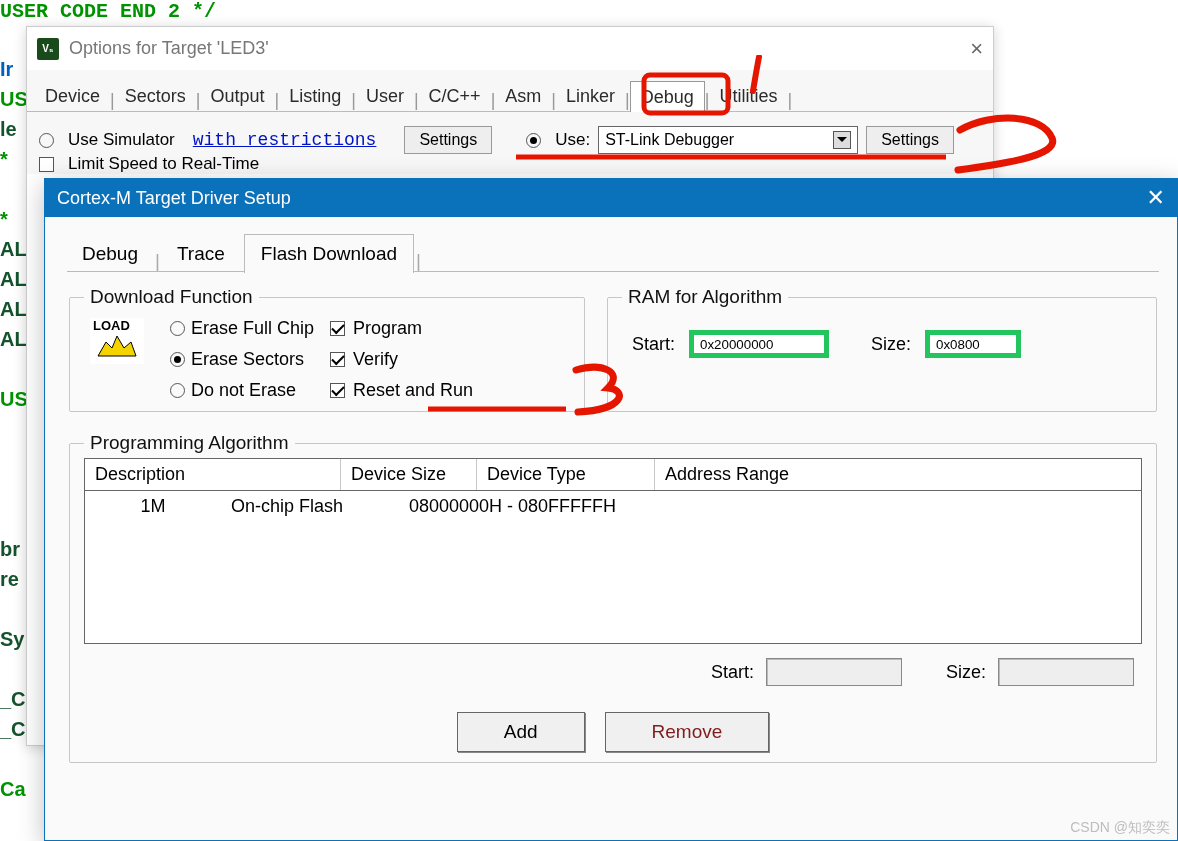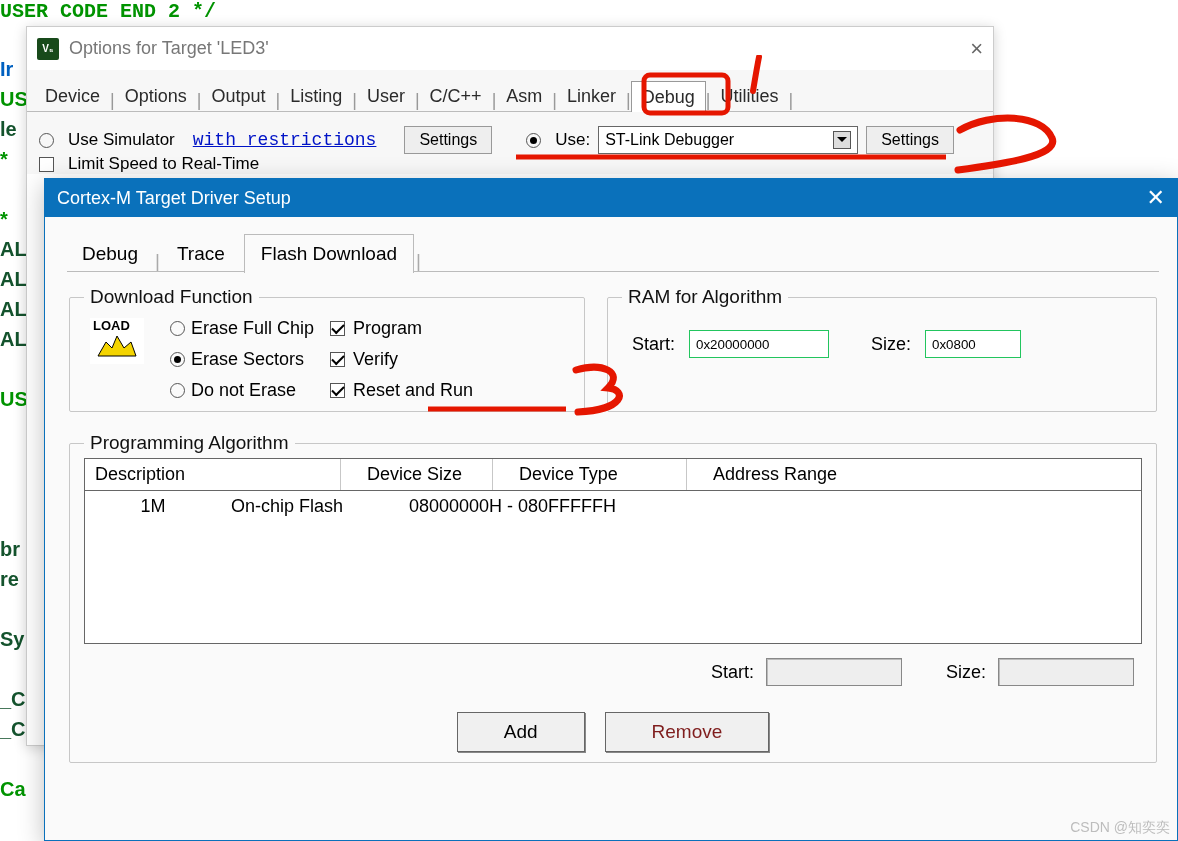--- a/index.html
+++ b/index.html
@@ -83,25 +83,25 @@
 
   .dl-grid{display:flex;gap:16px;align-items:flex-start;}
   .dl-col{display:flex;flex-direction:column;gap:10px;font-size:18px;padding-top:6px;white-space:nowrap;}
   .dl-col label{display:flex;align-items:center;}
   .chk{width:15px;height:15px;border:1px solid #555;background:#fff;margin-right:8px;display:flex;
        align-items:center;justify-content:center;}
   .chk.on::after{content:"";width:10px;height:5px;border-left:2px solid #000;border-bottom:2px solid #000;
                  transform:rotate(-45deg);margin-top:-3px;}
 
   .ramwrap{display:flex;align-items:center;gap:14px;padding:18px 10px 6px 10px;font-size:18px;}
-  .txt{border:1px solid #22c55e;height:28px;padding:2px 6px;background:#fff;}
+  .txt{border:5px solid #22c55e;height:28px;padding:2px 6px;background:#fff;}
 
   .progalg{margin-top:20px;}
   .tablewrap{border:1px solid #666;background:#fff;}
-  .thead{display:flex;border-bottom:1px solid #666;font-size:18px;gap:16px;}
+  .thead{display:flex;border-bottom:1px solid #666;font-size:18px;}
   .thead div{padding:5px 10px;border-right:1px solid #c7c7c7;}
   .thead div:last-child{border-right:none;}
   .col1{flex:0 0 256px;}
   .col2{flex:0 0 136px;}
   .col3{flex:0 0 178px;}
   .col4{flex:1;}
   .trow{display:flex;font-size:18px;border-bottom:1px solid transparent;}
   .trow div{padding:5px 10px;}
   .tbody{min-height:152px;}
 
@@ -154,21 +154,21 @@
   <div class="options-title">
     <span class="vsicon">V₅</span>
     <span>Options for Target 'LED3'</span>
     <span class="spacer"></span>
     <span class="closex">×</span>
   </div>
 
   <div class="tabstrip">
     <span class="tab">Device</span>
       <span class="sep">|</span>
-    <span class="tab">Options</span>
+    <span class="tab">Sectors</span>
       <span class="sep">|</span>
     <span class="tab">Output</span>
       <span class="sep">|</span>
     <span class="tab">Listing</span>
       <span class="sep">|</span>
     <span class="tab">User</span>
       <span class="sep">|</span>
     <span class="tab">C/C++</span>
       <span class="sep">|</span>
     <span class="tab">Asm</span>

